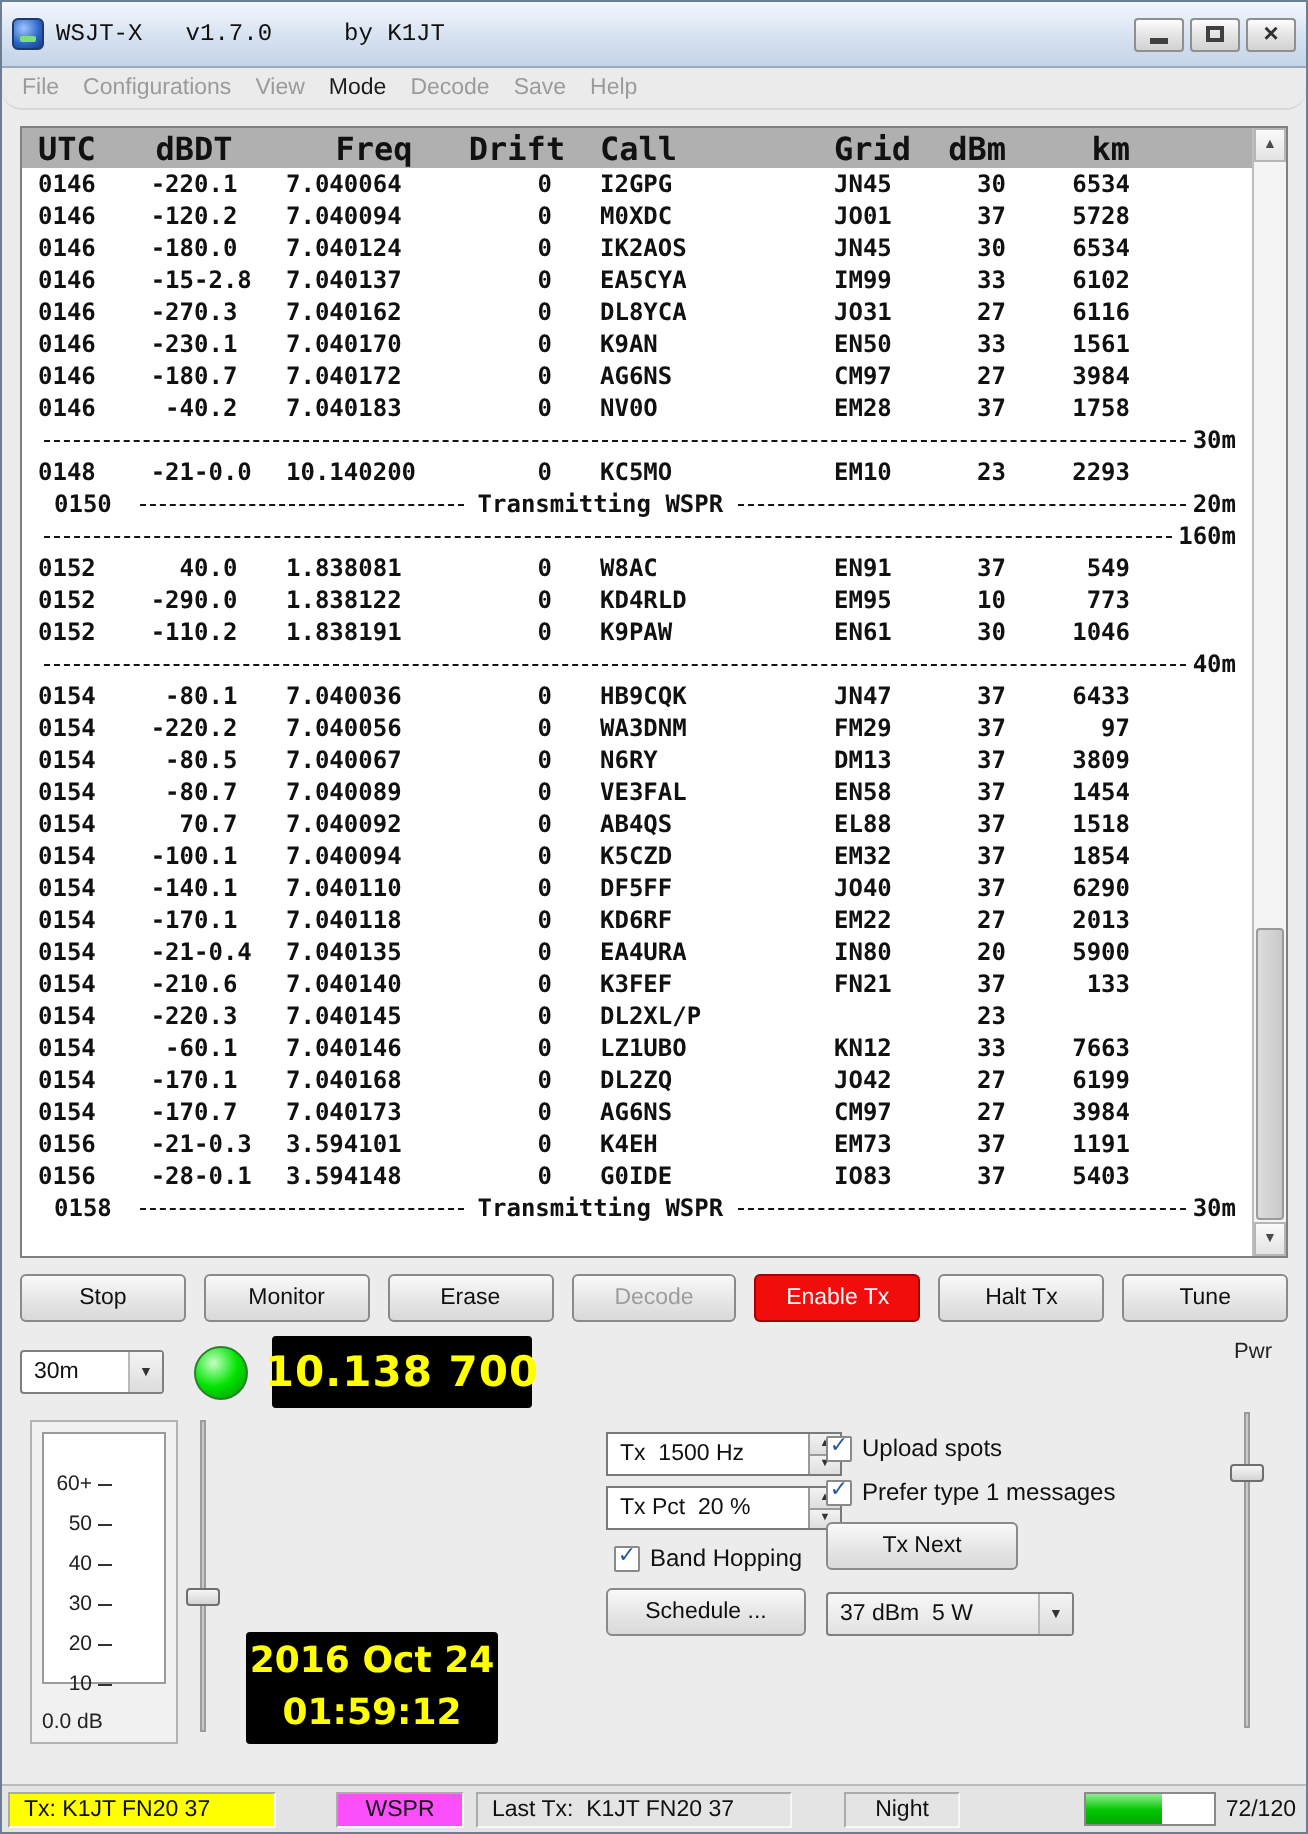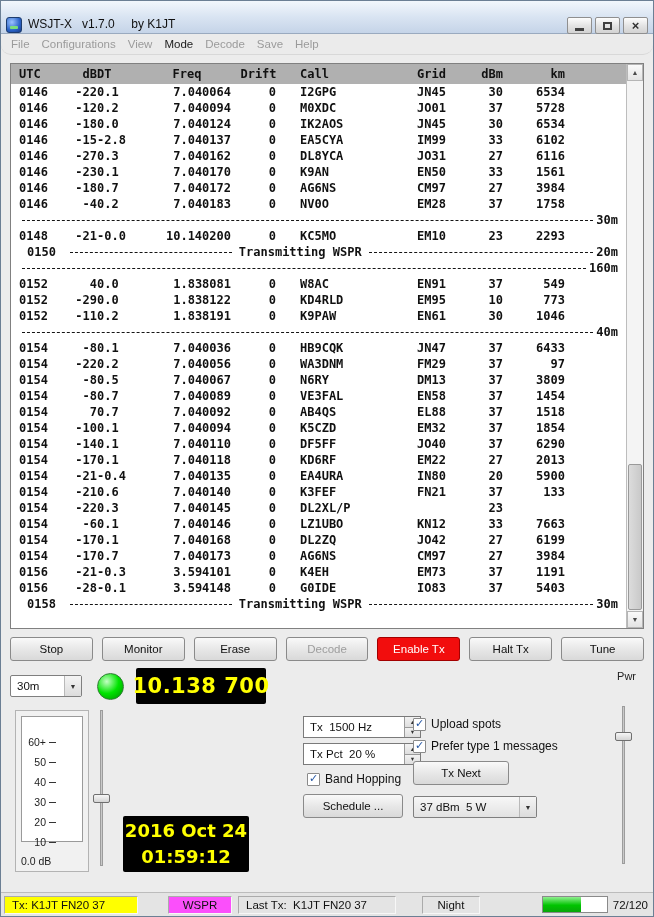--- a/index.html
+++ b/index.html
@@ -15,22 +15,23 @@
     border: 1px solid #6b7f94;
     background: #ececec;
     display: flex; flex-direction: column;
   }
 
   
   .titlebar {
     height: 26px; flex: 0 0 26px;
     background: linear-gradient(#f2f7fc, #d9e4f2 50%, #c5d4e8);
     border-bottom: 1px solid #9aaabf;
-    display: flex; 
+    display: flex; align-items: center;
     padding: 16px 5px;
+    font-family: Liberation Mono, monospace;
   }
   .app-icon {
     width: 16px; height: 16px; border-radius: 3px;
     background: radial-gradient(circle at 35% 30%, #9cc4ff, #2a63c8 60%, #173c85);
     border: 1px solid #1d3c6e;
     position: relative; flex: 0 0 16px;
   }
   .app-icon::after {
     content: ""; position: absolute; left: 3px; top: 8px;
     width: 8px; height: 3px; background: #7be07b; border-radius: 1px;
@@ -64,33 +65,33 @@
     background: #fff;
     display: flex;
     height: 566px; flex: 0 0 566px;
   }
   .table-main { flex: 1; display: flex; flex-direction: column; overflow: hidden; }
   .thead {
     height: 20px; flex: 0 0 20px;
     background: #b0b0b0;
     display: flex; align-items: center;
     font-family: "DejaVu Sans Mono", "Liberation Mono", monospace;
-    font-weight: bold; font-size: 12px;
+    font-weight: bold; font-size: 16px;
   }
   .tbody { flex: 1; background: #fff; overflow: hidden; }
   .trow {
     height: 16px; display: flex; align-items: center;
     font-family: "DejaVu Sans Mono", "Liberation Mono", monospace;
     font-size: 12px; font-weight: bold; white-space: pre;
   }
   .c { display: inline-block; overflow: hidden; }
   .c-utc   { width: 48px; padding-left: 8px; text-align: left; }
   .c-db    { width: 38px; text-align: right; }
   .c-dt    { width: 46px; }
-  .c-freq  { width: 88px; text-align: right; }
+  .c-freq  { width: 88px; }
   .c-drift { width: 55px; text-align: right; padding-right: 10px; }
   .c-call  { width: 125px; text-align: left; padding-left: 14px; }
   .c-grid  { width: 58px; text-align: left; padding-left: 6px; }
   .c-dbm   { width: 34px; text-align: right; }
   .c-km    { width: 62px; text-align: right; }
   .thead .c-freq, .thead .c-drift { text-align: center; padding-right: 0; }
   .dash { flex: 1; height: 0; border-top: 1px dashed #151515; margin: 0 3px; }
   .dash.short { flex: 0.72; }
   .sep { padding: 0 8px; }
   .band-label { font-family: inherit; }

